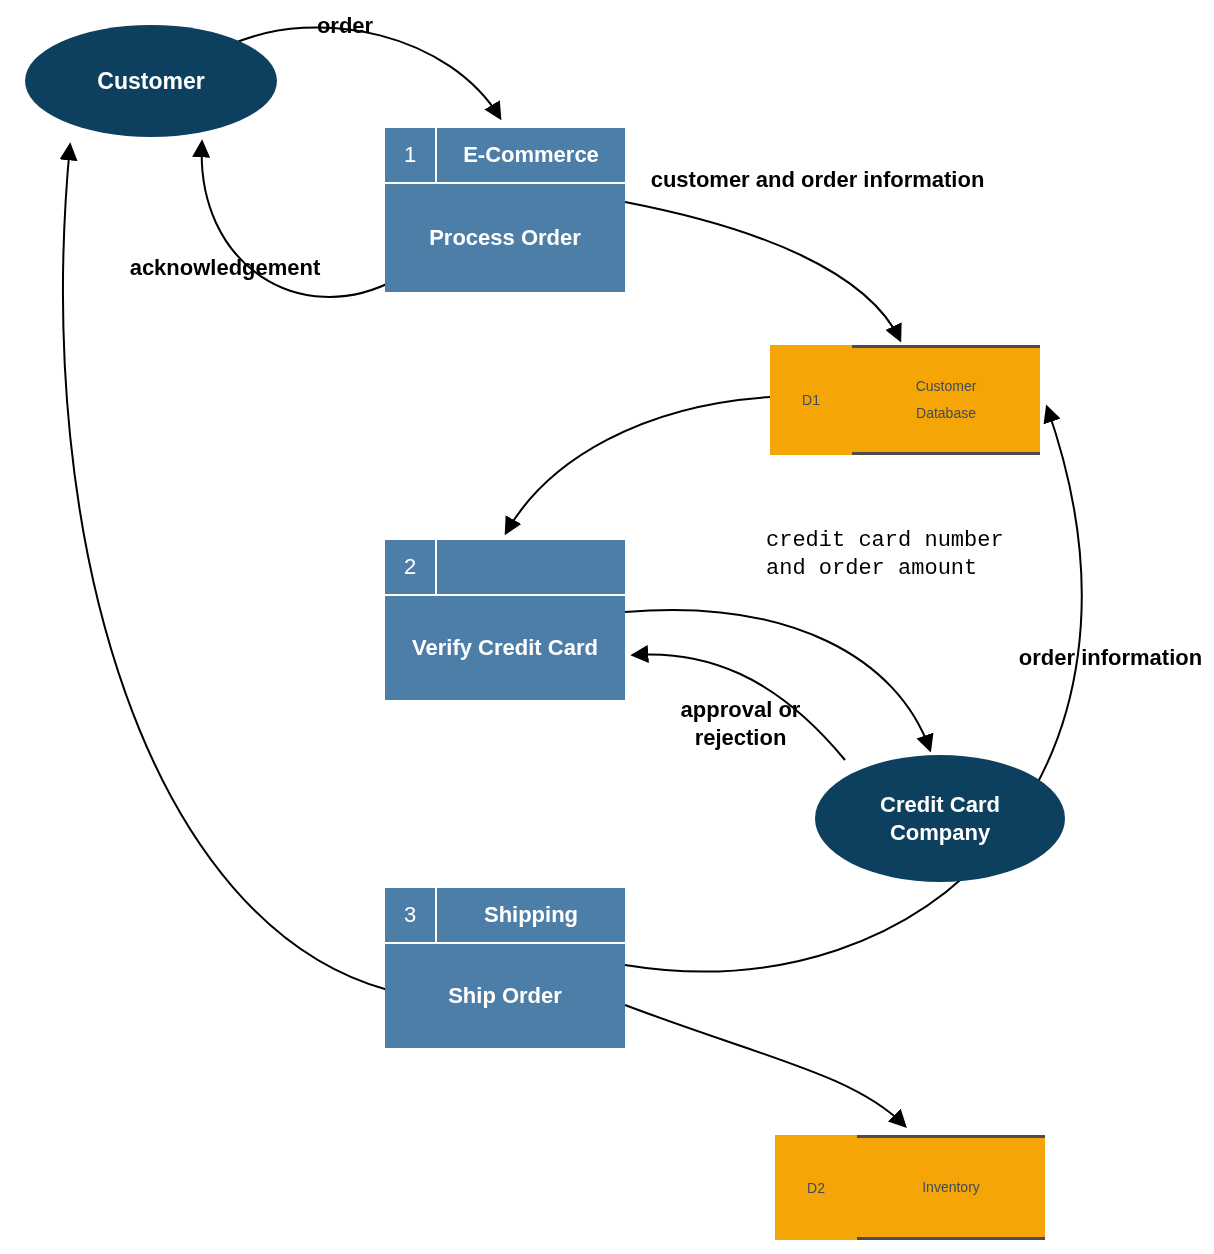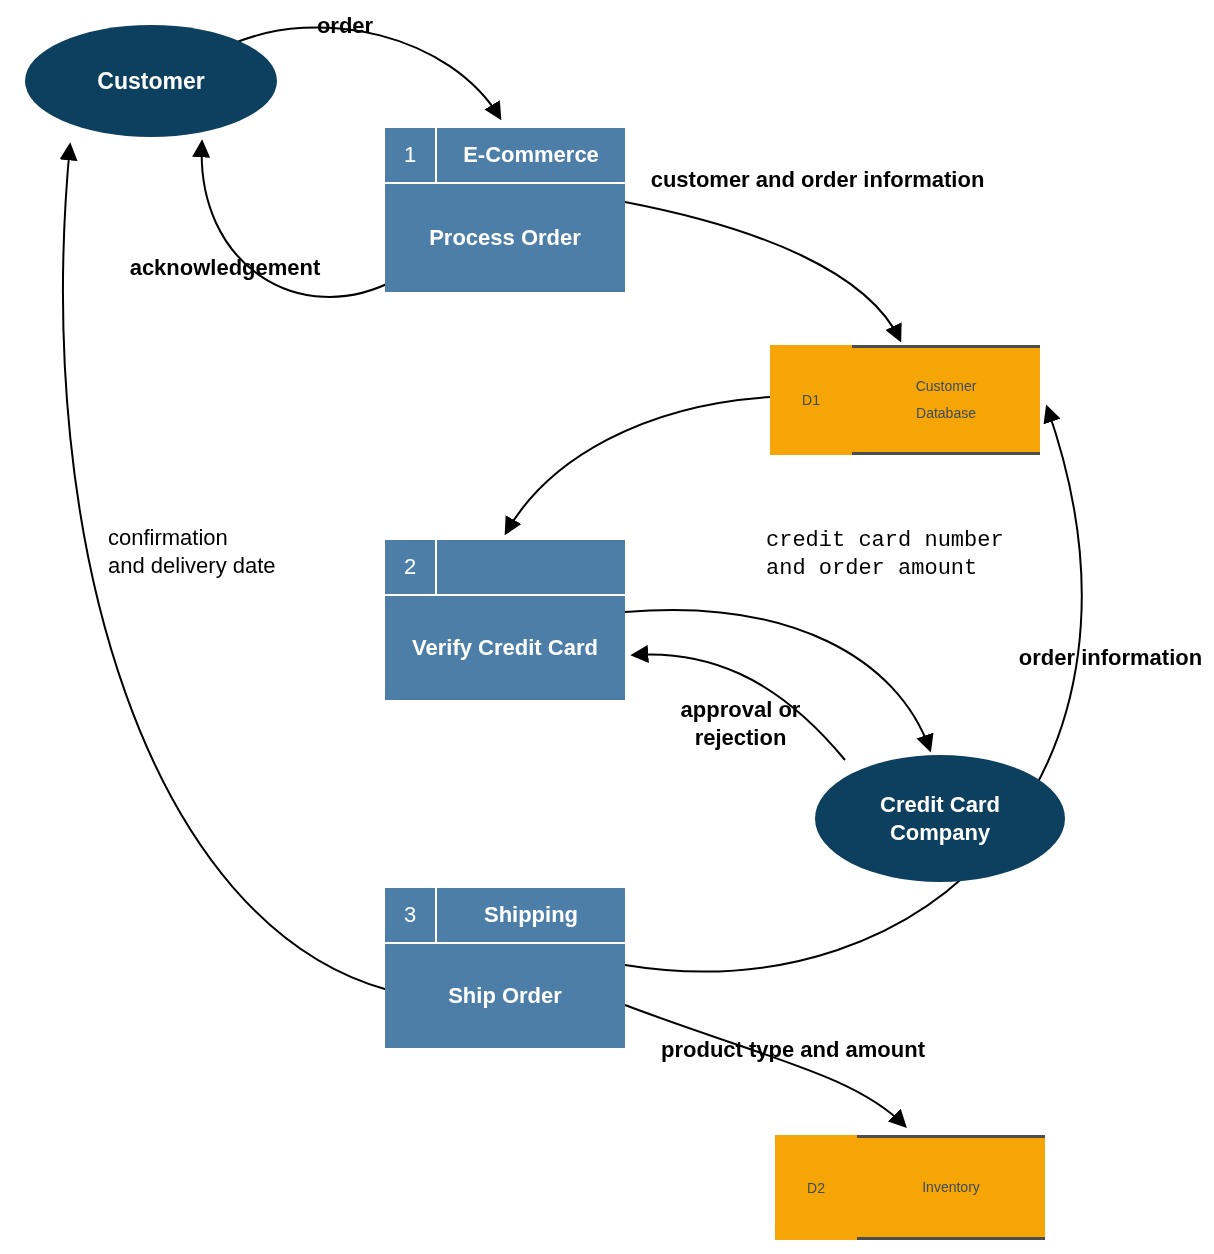--- a/index.html
+++ b/index.html
@@ -99,32 +99,27 @@
       <span>Inventory</span>
     </div>
   </div>
 
   <div class="flow-label tc" style="left:295px;top:12px;width:100px;">order</div>
 
   <div class="flow-label tc" style="left:120px;top:254px;width:210px;">acknowledgement</div>
 
   <div class="flow-label tc" style="left:640px;top:166px;width:355px;">customer and order information</div>
 
-  <div class="flow-label" style="left:108px;top:524px;">
-    <div>confirmation</div>
-    <div>and delivery date</div>
-  </div>
 
   <div class="flow-label" style="left:766px;top:527px;font-family:Liberation Mono, monospace;">
     <div>credit card number</div>
     <div>and order amount</div>
   </div>
 
   <div class="flow-label tc" style="left:648px;top:696px;width:185px;">
     <div>approval or</div>
     <div>rejection</div>
   </div>
 
   <div class="flow-label tc" style="left:1008px;top:644px;width:205px;">order information</div>
 
-  <div class="flow-label tc" style="left:648px;top:1036px;width:290px;">product type and amount</div>
 
 </div>
 
 </body></html>

